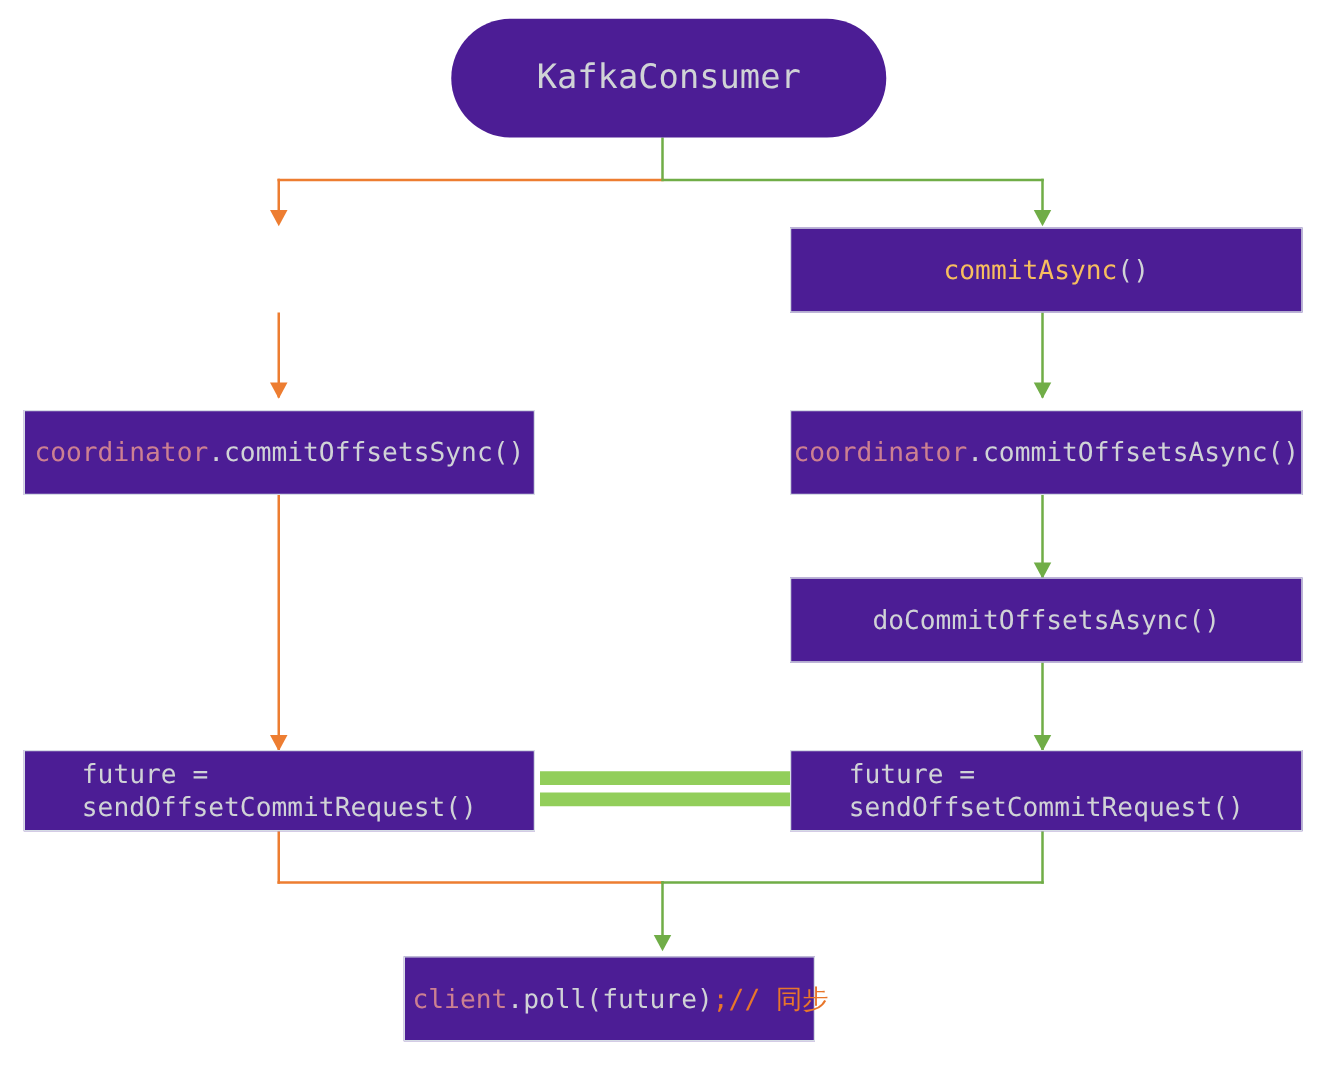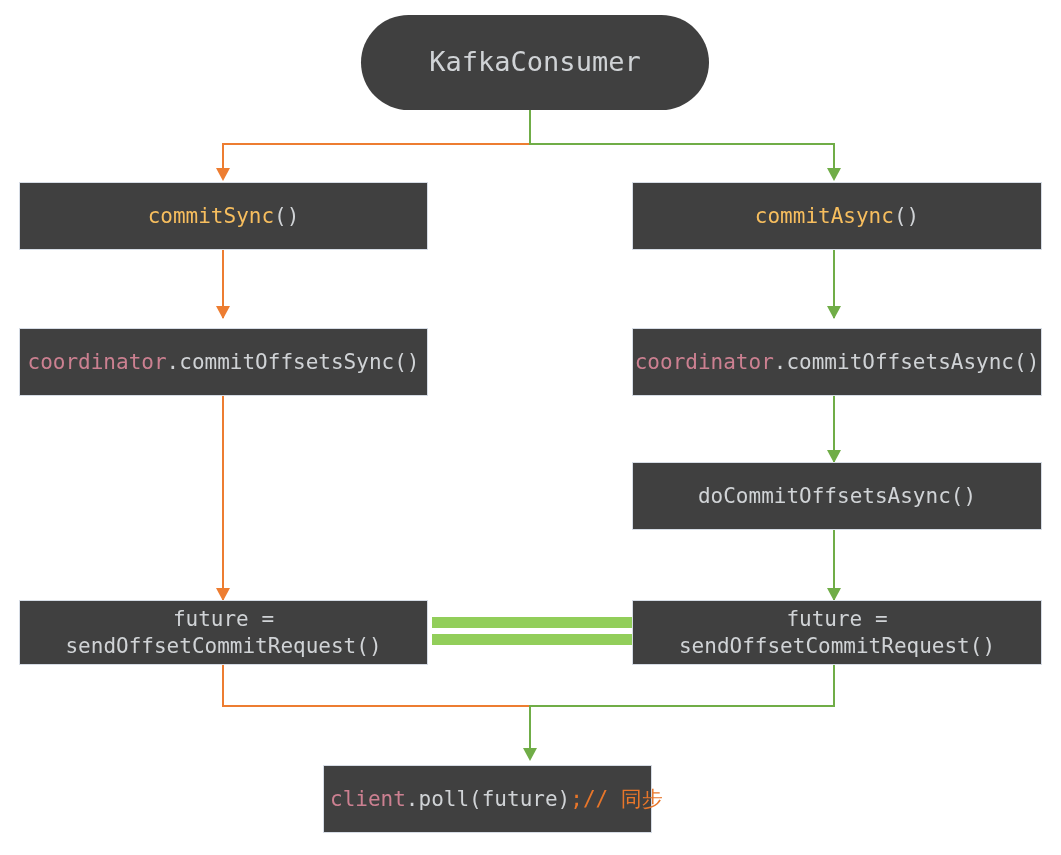--- a/index.html
+++ b/index.html
@@ -13,26 +13,25 @@
   #canvas {
     position: relative;
     width: 1061px;
     height: 855px;
     background: #ffffff;
     overflow: hidden;
   }
   .node {
     position: absolute;
     box-sizing: border-box;
-    background: #404040;
+    background: #4c1d95;
     border: 1px solid #D6DCE5;
     display: flex;
     align-items: center;
     justify-content: center;
-    text-align: center;
     font-family: "DejaVu Sans Mono", monospace;
     line-height: 1.28;
     white-space: pre;
     z-index: 4;
   }
   .node.pill {
     border-radius: 48px;
     border: none;
   }
   .tok-plain { color: #D0D3D6; }
@@ -107,23 +106,20 @@
   <div class="seg v green" style="left:529px; top:705px; height:46px;"></div>
   <div class="arrow green-a" style="left:523px; top:748px;"></div>
 
   <div class="link-bar" style="left:432px; top:617px; width:200px; height:11px;"></div>
   <div class="link-bar" style="left:432px; top:634px; width:200px; height:11px;"></div>
 
   <div class="node pill" style="left:361px; top:15px; width:348px; height:95px; font-size:27px;">
     <span class="tok-plain">KafkaConsumer</span>
   </div>
 
-  <div class="node" style="left:19px; top:182px; width:409px; height:68px; font-size:21px;">
-    <span><span class="tok-fn">commitSync</span><span class="tok-plain">()</span></span>
-  </div>
 
   <div class="node" style="left:19px; top:328px; width:409px; height:68px; font-size:21px;">
     <span><span class="tok-obj">coordinator</span><span class="tok-plain">.commitOffsetsSync()</span></span>
   </div>
 
   <div class="node" style="left:632px; top:182px; width:410px; height:68px; font-size:21px;">
     <span><span class="tok-fn">commitAsync</span><span class="tok-plain">()</span></span>
   </div>
 
   <div class="node" style="left:632px; top:328px; width:410px; height:68px; font-size:21px;">

